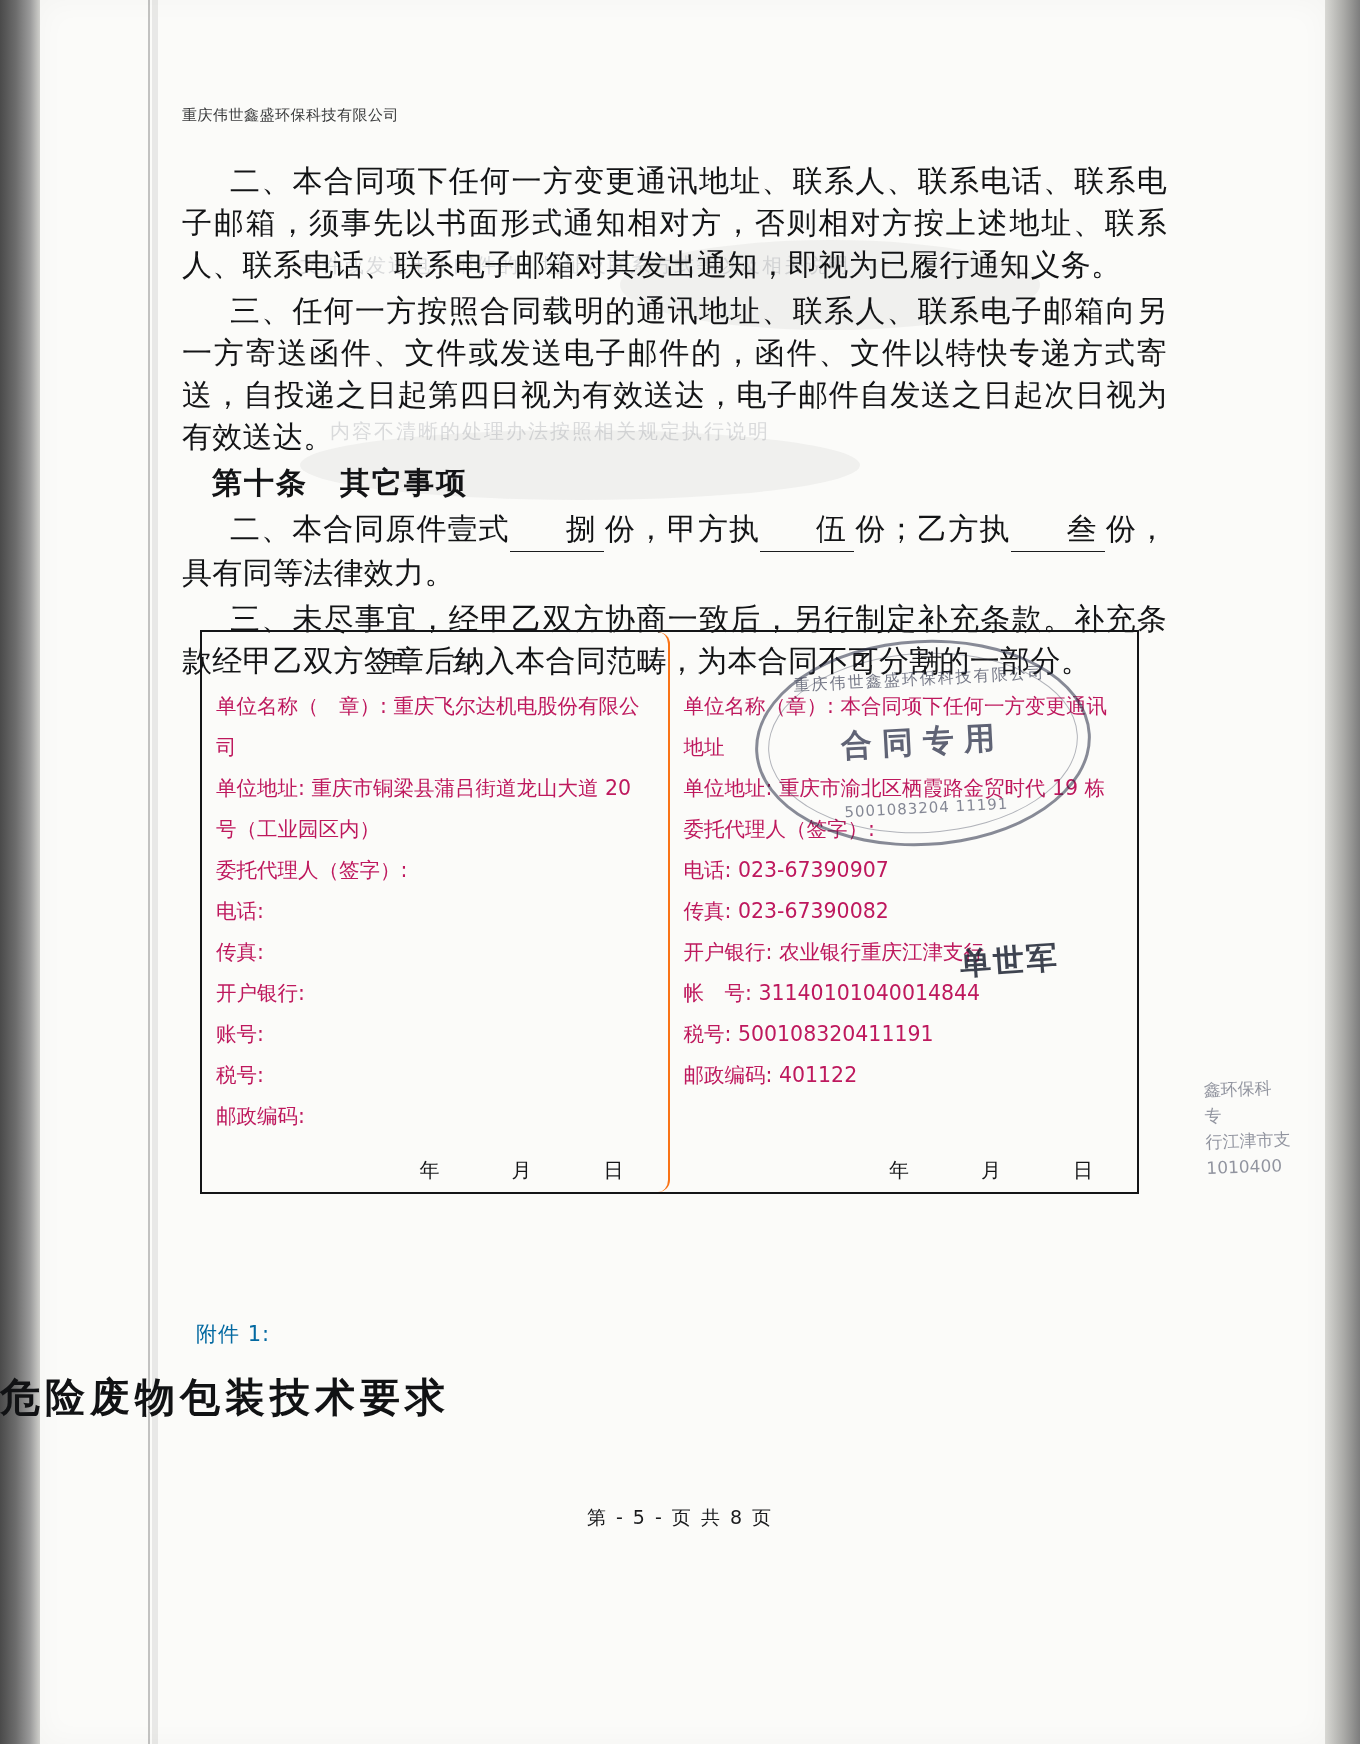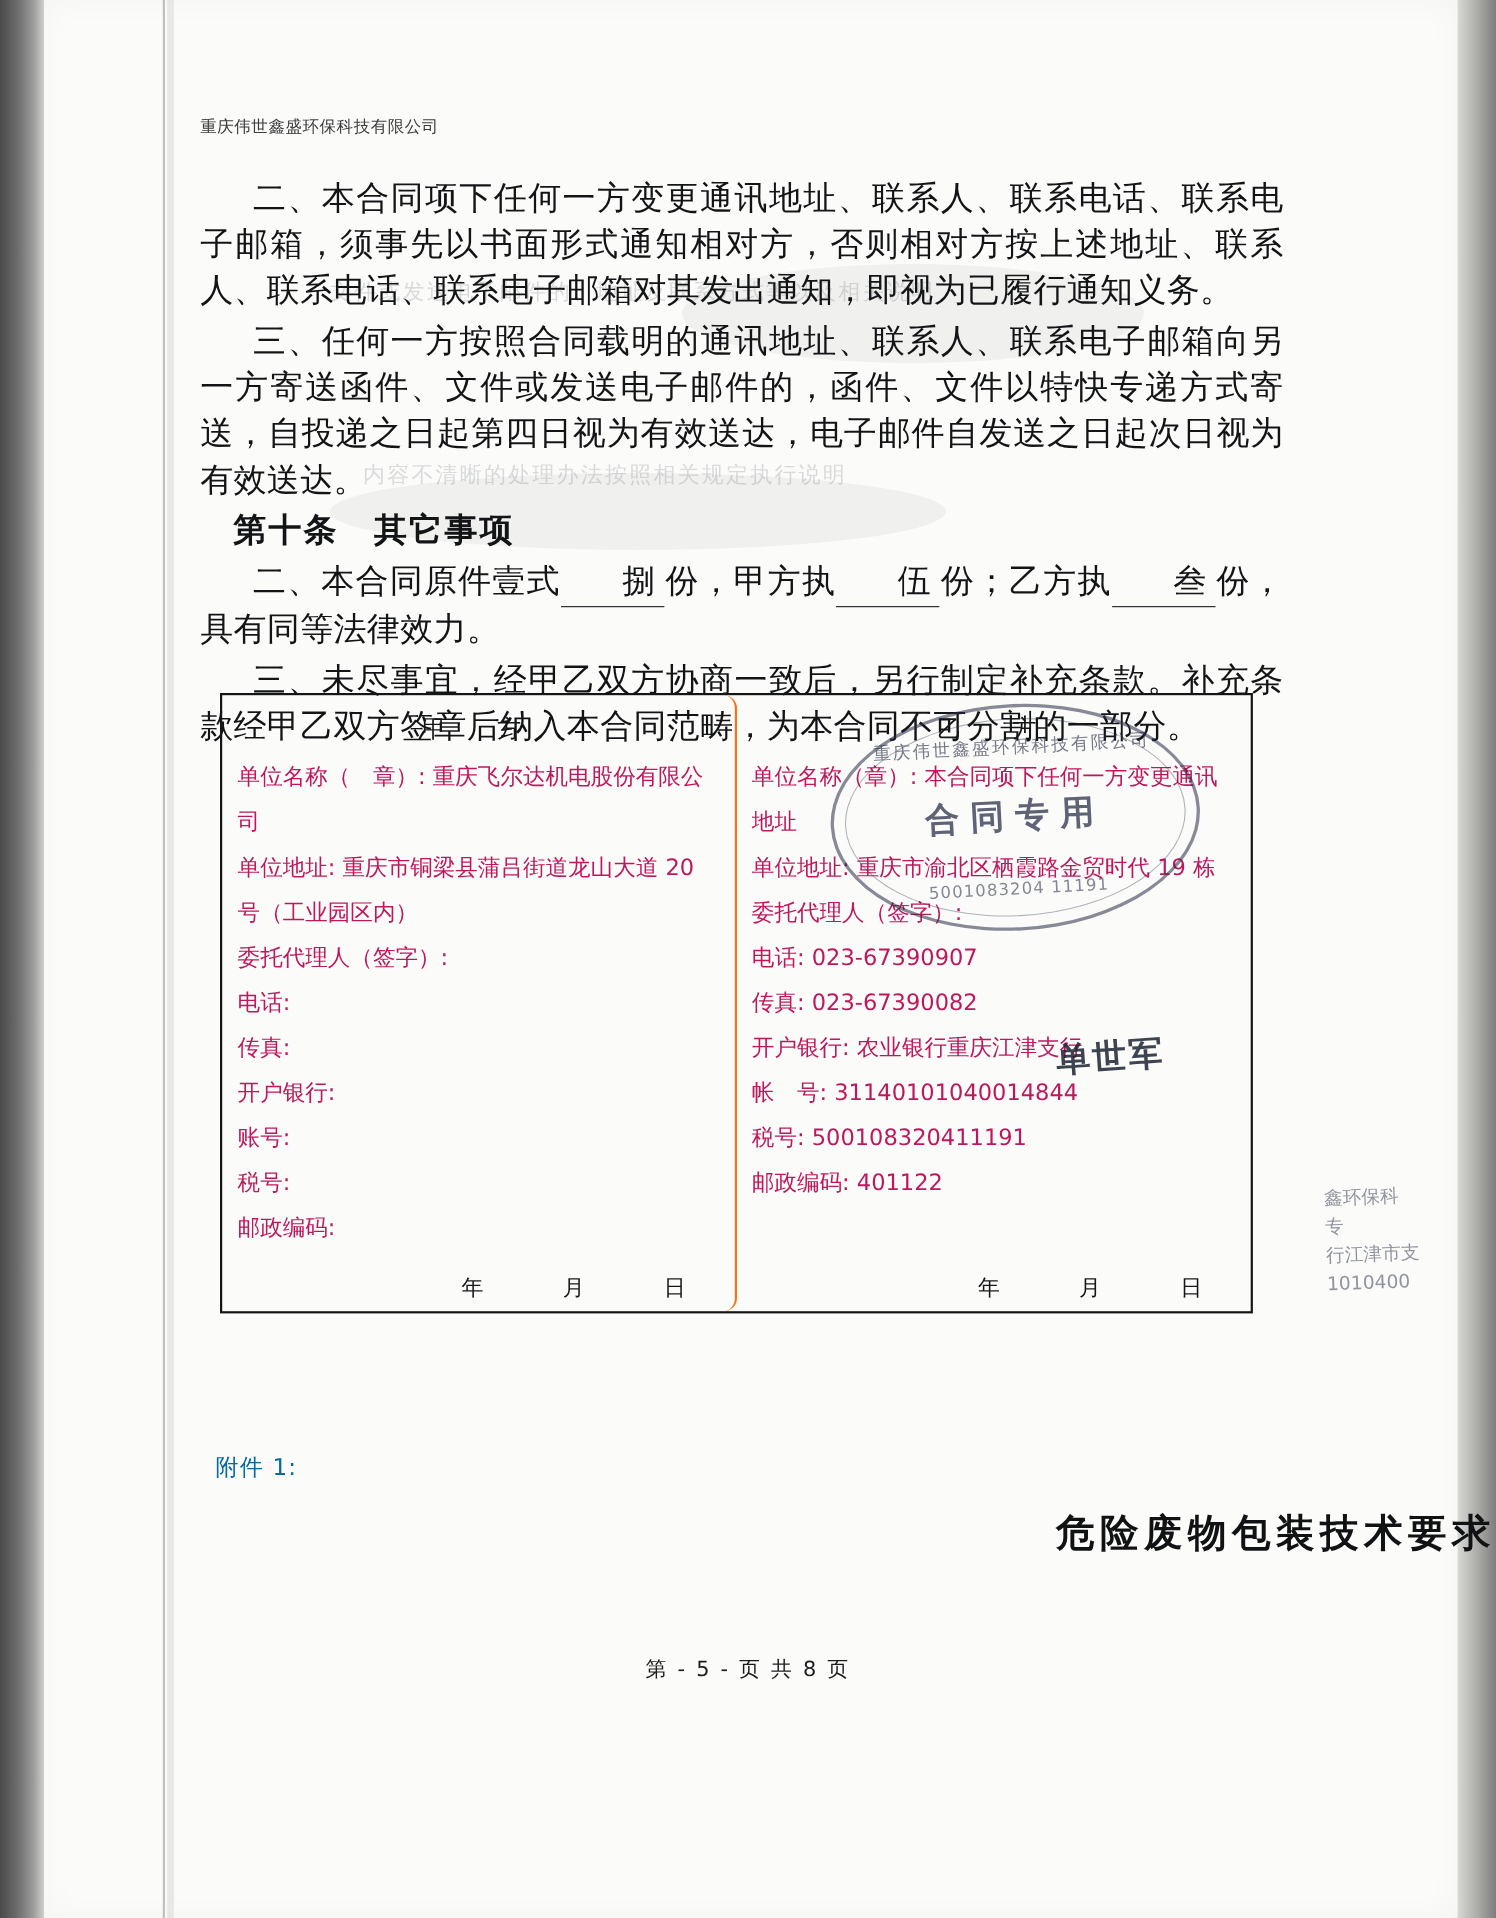--- a/index.html
+++ b/index.html
@@ -210,22 +210,22 @@
     top: 1320px;
     font-size: 21px;
     color: #0369a1;
     letter-spacing: 1px;
   }
   .attachment-title {
     position: absolute;
     left: 0;
     top: 1370px;
     width: 1360px;
-    text-align: right;
-    font-size: 35px;
+    text-align: left;
+    font-size: 40px;
     font-weight: bold;
     letter-spacing: 5px;
     color: #111214;
     font-family: "DejaVu Serif", serif;
   }
   .page-footer {
     position: absolute;
     left: 0;
     top: 1505px;
     width: 1360px;

